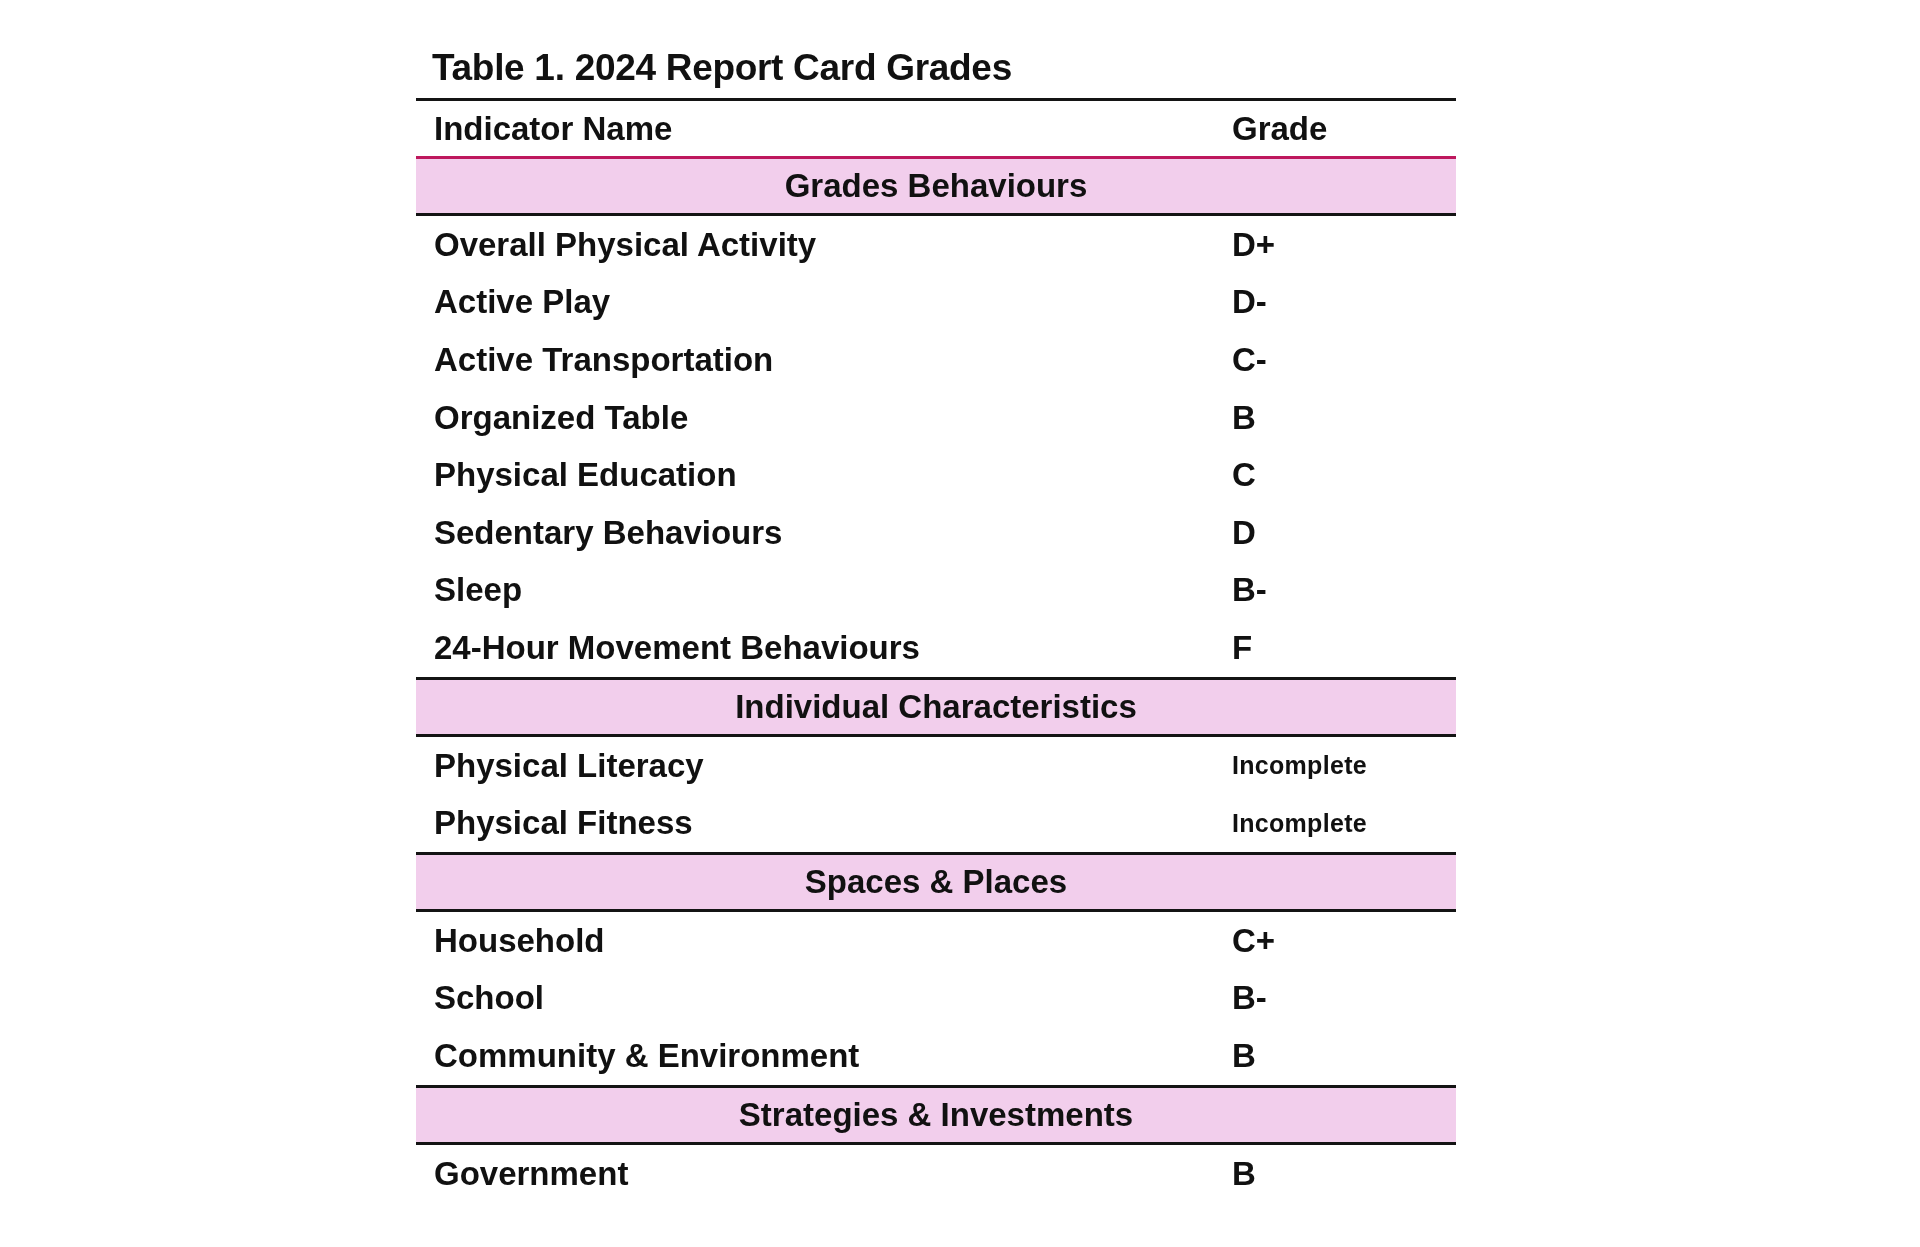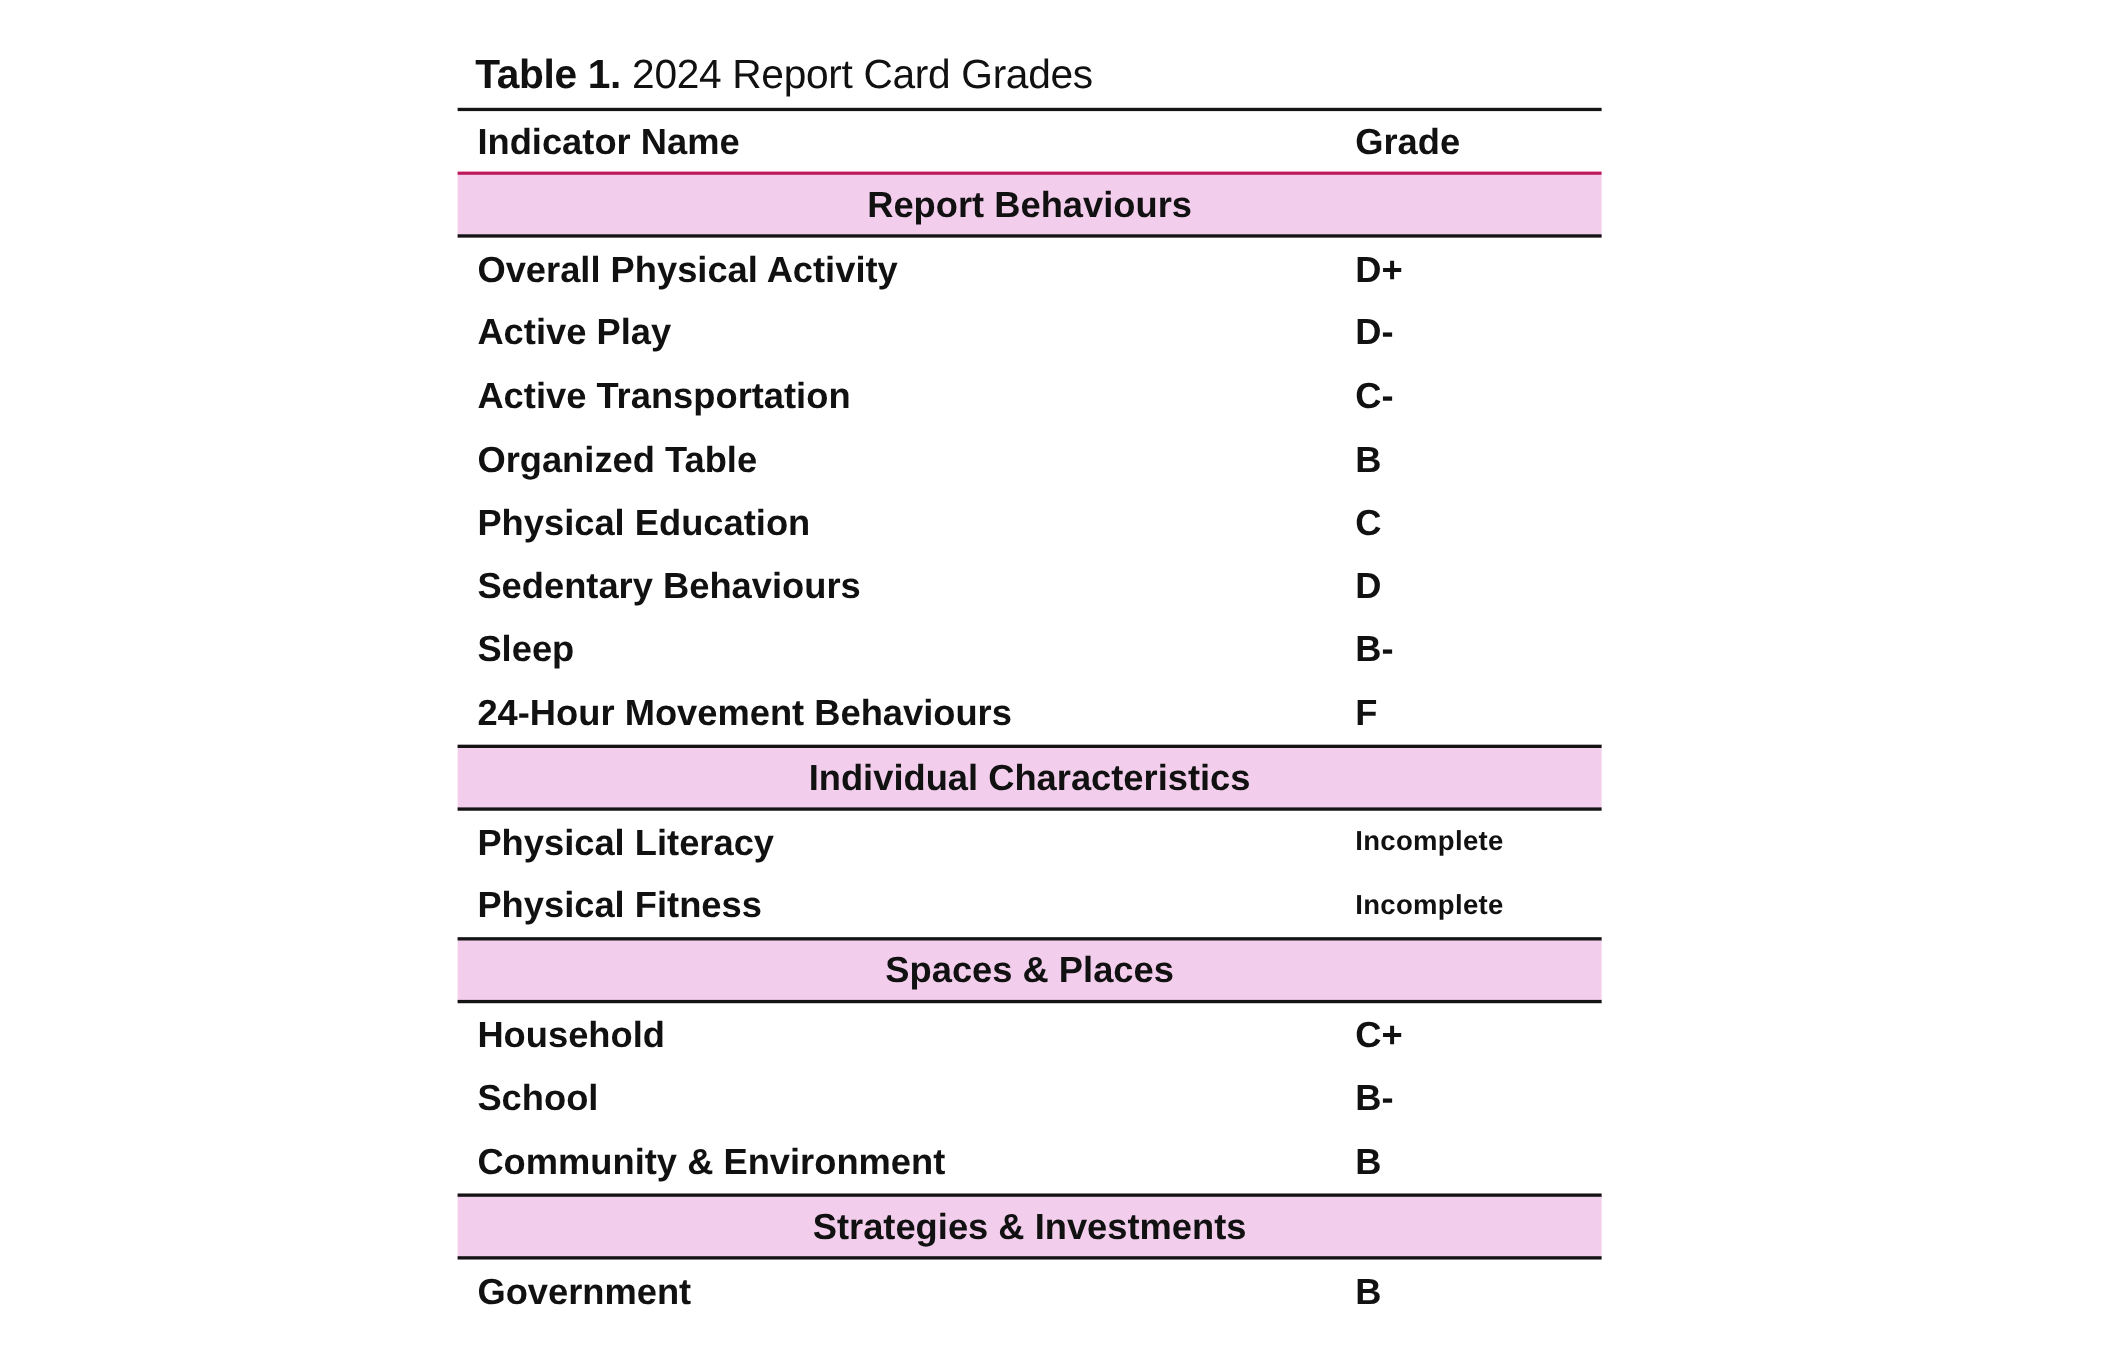--- a/index.html
+++ b/index.html
@@ -25,21 +25,21 @@
       position: absolute;
       left: 16px;
       top: 46px;
       height: 44px;
       line-height: 44px;
       font-size: 37px;
       white-space: nowrap;
       letter-spacing: -0.3px;
     }
     .caption .label { font-weight: bold; margin-top: 44px; }
-    .caption .text { font-weight: normal; }
+    .caption .text { font-weight: bold; }
     .table {
       position: absolute;
       left: 0;
       top: 98px;
       width: 1040px;
       border-top: 3px solid #141414;
     }
     .row {
       position: relative;
       height: 57.6px;
@@ -99,21 +99,21 @@
   </div>
 
   <div class="table">
 
     <div class="row header-row">
       <span class="name">Indicator Name</span>
       <span class="grade">Grade</span>
     </div>
 
     <div class="row section-row">
-      <span class="section-label">Report Behaviours</span>
+      <span class="section-label">Grades Behaviours</span>
     </div>
     <div class="row">
       <span class="name">Overall Physical Activity</span>
       <span class="grade">D+</span>
     </div>
     <div class="row">
       <span class="name">Active Play</span>
       <span class="grade">D-</span>
     </div>
     <div class="row">

